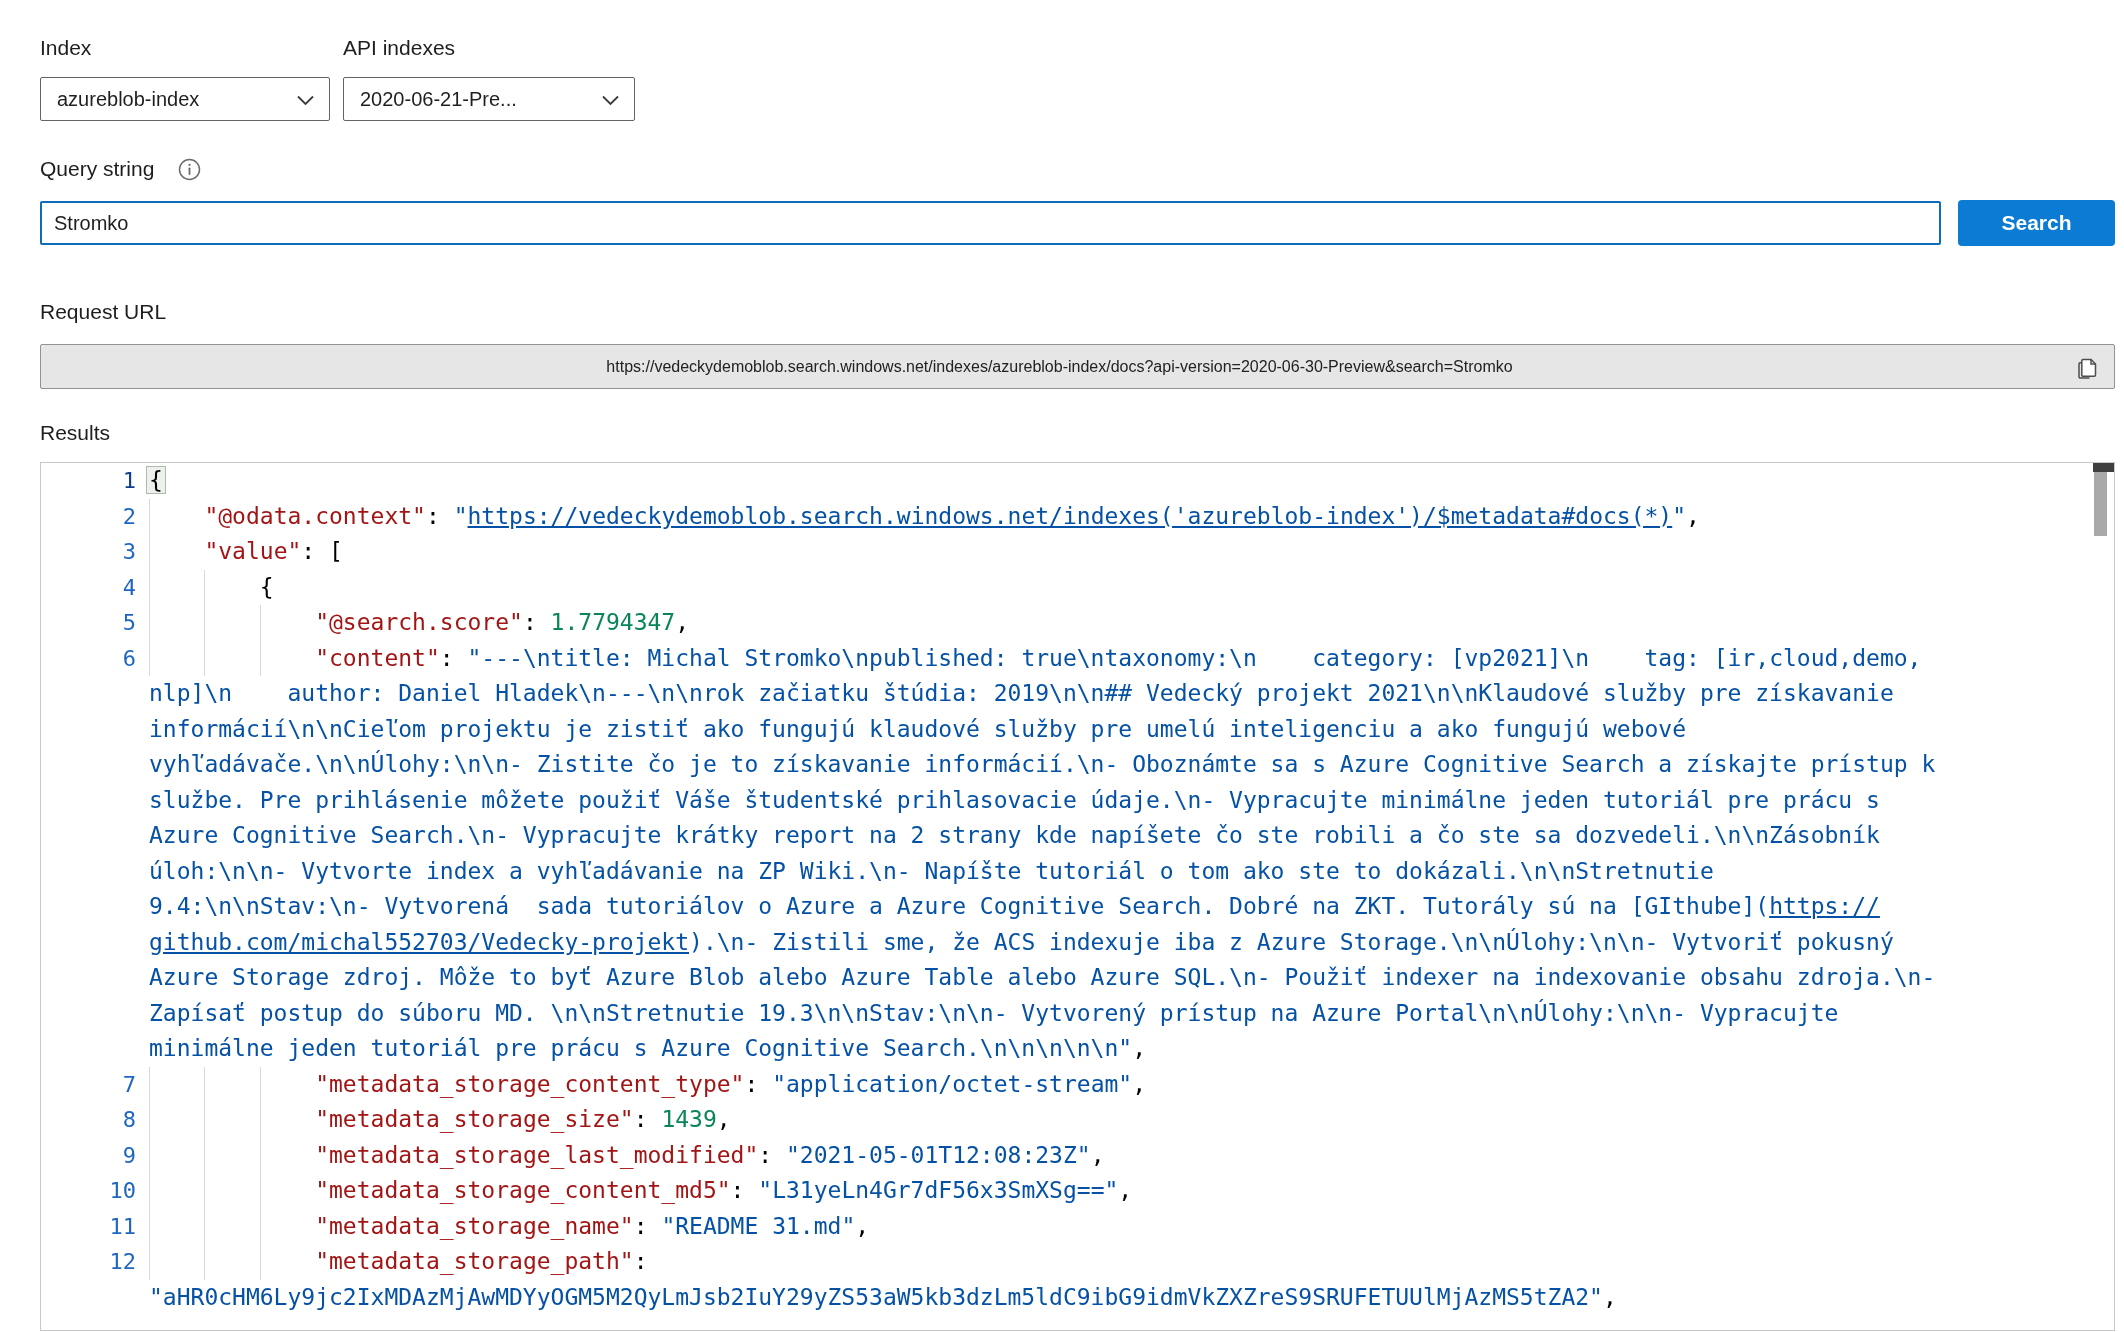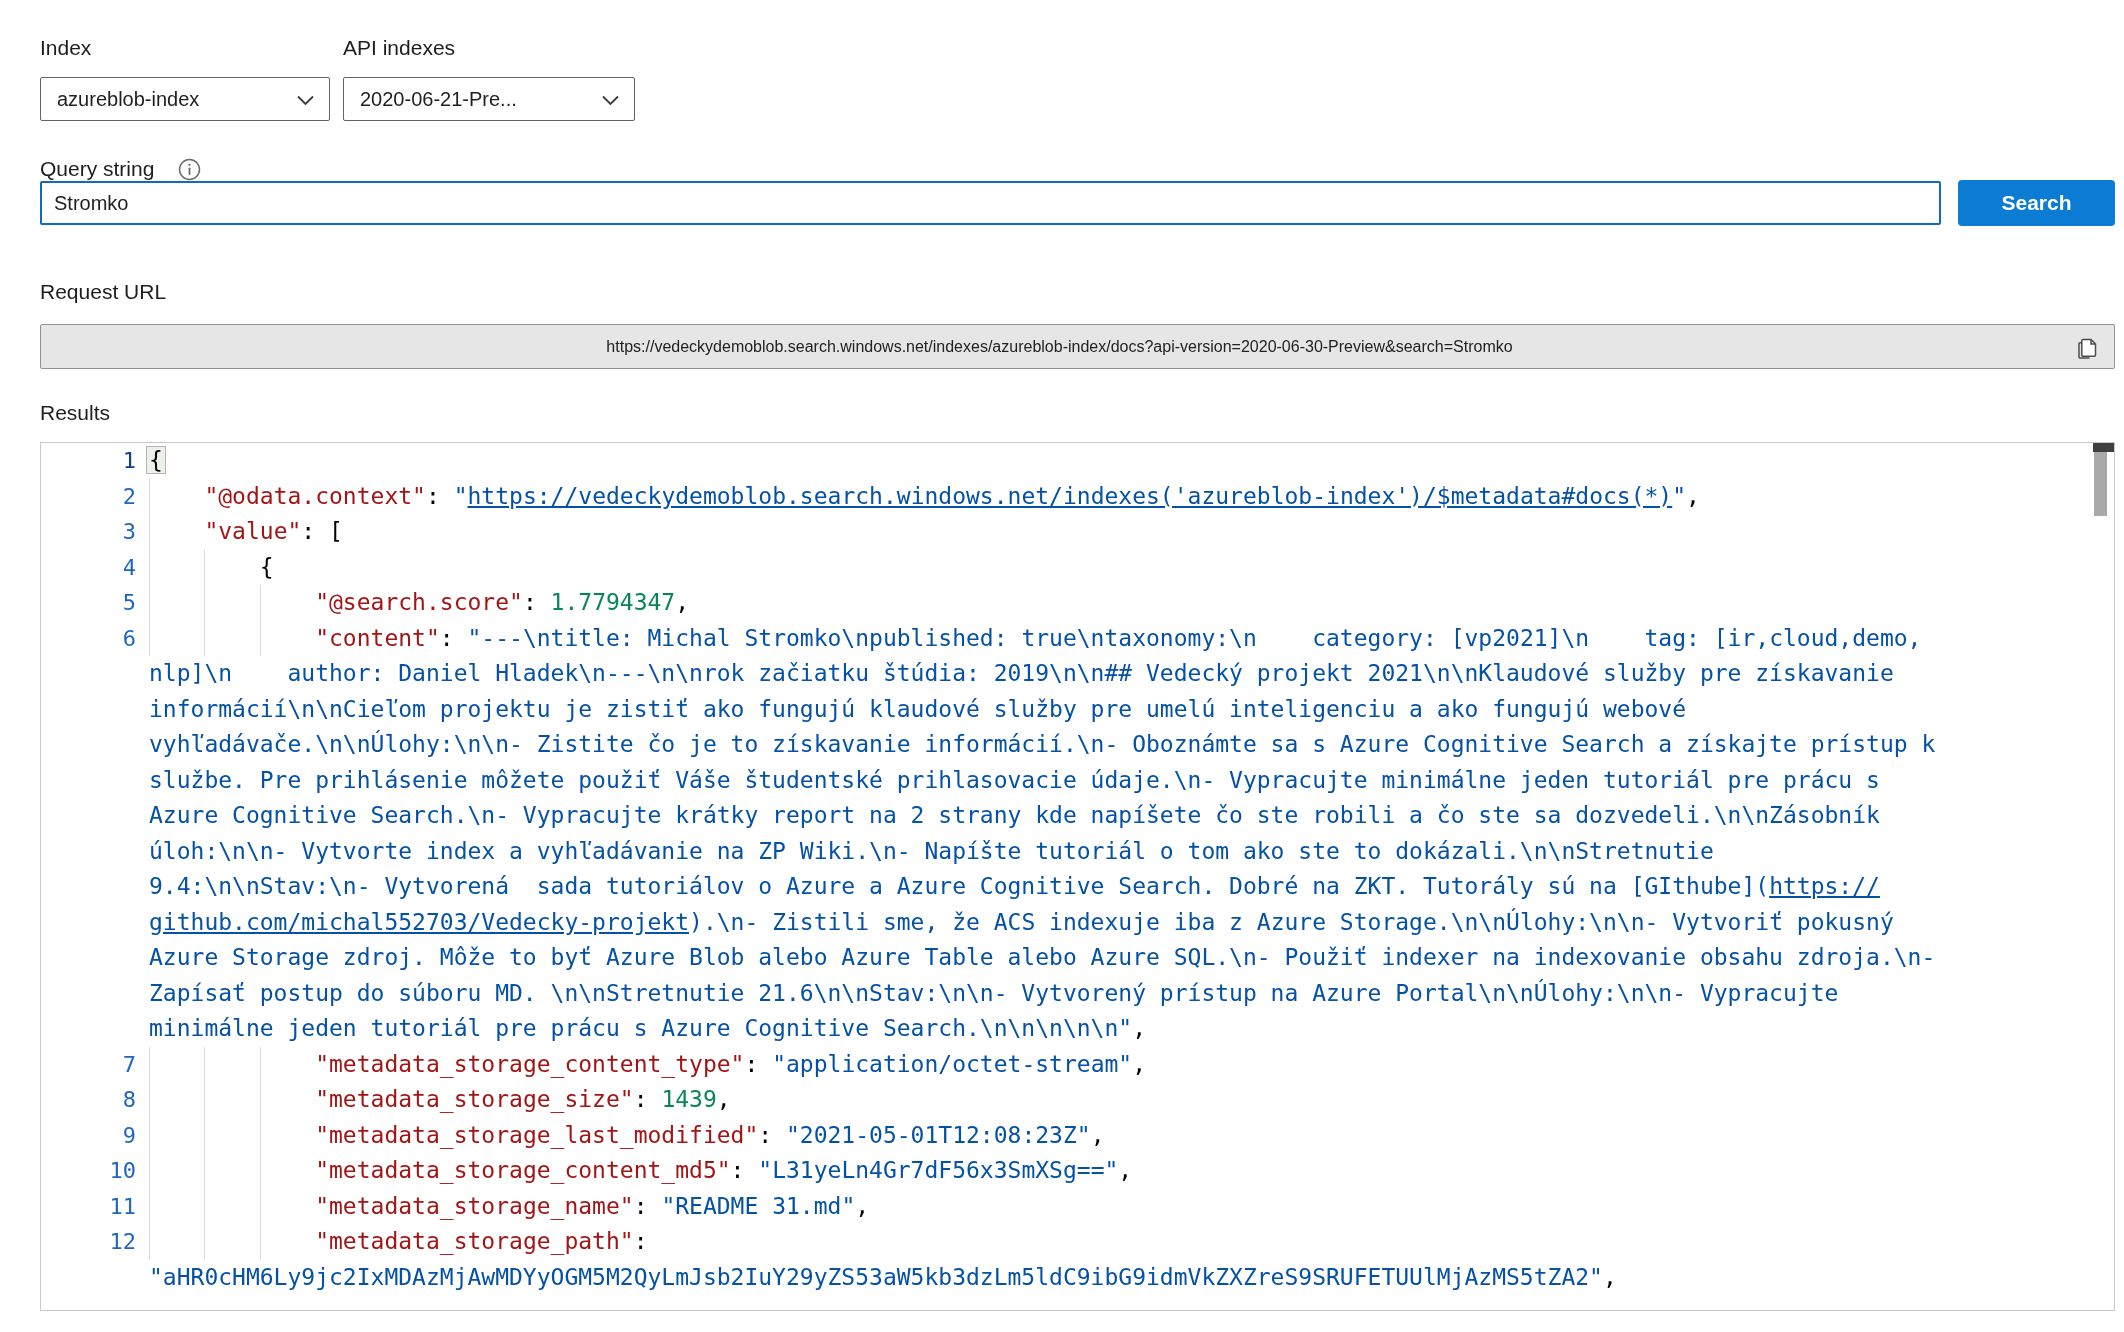--- a/index.html
+++ b/index.html
@@ -4,21 +4,21 @@
 <style>
   html,body{margin:0;padding:0;background:#ffffff;}
   body{width:2124px;height:1332px;overflow:hidden;font-family:"Liberation Sans",sans-serif;color:#1f1e1d;}
   .page{padding:36px 9px 9px 40px;}
   .toprow{display:flex;gap:13px;margin-bottom:36px;}
   .field label,.lbl{display:block;font-size:21px;color:#1f1e1d;margin-bottom:17px;}
   .dropdown{box-sizing:border-box;height:44px;border:1px solid #66625f;border-radius:2px;display:flex;align-items:center;justify-content:space-between;padding:0 15px 0 16px;font-size:20px;color:#201f1e;background:#fff;cursor:pointer;}
   .dd-index{width:290px;}
   .dd-api{width:292px;}
   .chev{flex:none;margin-left:12px;}
-  .qlabelrow{display:flex;align-items:center;gap:24px;}
+  .qlabelrow{display:flex;align-items:center;gap:24px;margin-bottom:20px;}
   .qlabelrow .lbl{margin-bottom:0;}
   .queryrow{display:flex;align-items:stretch;margin-bottom:54px;}
   .queryinput{flex:1;box-sizing:border-box;height:44px;border:2px solid #0f6cbd;border-radius:2px;font-family:"Liberation Sans",sans-serif;font-size:20px;color:#201f1e;padding:0 12px;outline:none;}
   .searchbtn{flex:none;margin-left:17px;width:157px;height:46px;margin-top:-1px;background:#0b7bd4;color:#fff;border:none;border-radius:4px;font-family:"Liberation Sans",sans-serif;font-size:21px;font-weight:700;cursor:pointer;}
   .urlbar{box-sizing:border-box;height:45px;background:#e6e6e6;border:1px solid #929292;border-radius:2px;display:flex;align-items:center;padding:0 14px;margin-bottom:32px;}
   .urltext{flex:1;font-size:16px;color:#222222;white-space:nowrap;overflow:hidden;text-align:center;}
   .copyic{flex:none;margin-left:12px;cursor:pointer;display:flex;align-items:center;}
   .editor{position:relative;box-sizing:border-box;border:1px solid #c8c8c8;height:869px;overflow:hidden;background:#fff;}
   .code{font-family:"DejaVu Sans Mono","Liberation Mono",monospace;}
   .crow{display:flex;height:35.5px;line-height:35.5px;white-space:pre;}
@@ -105,21 +105,21 @@
         <div class="crow"><div class="gut">6</div><div class="txt"><i class="guide" style="left: calc(0ch + 13px);"></i><i class="guide" style="left: calc(4ch + 13px);"></i><i class="guide" style="left: calc(8ch + 13px);"></i><span class="tk-p">            </span><span class="tk-k">"content"</span><span class="tk-p">: </span><span class="tk-s">"---\ntitle: Michal Stromko\npublished: true\ntaxonomy:\n    category: [vp2021]\n    tag: [ir,cloud,demo,</span></div></div>
         <div class="crow"><div class="gut"></div><div class="txt"><span class="tk-s">nlp]\n    author: Daniel Hladek\n---\n\nrok začiatku štúdia: 2019\n\n## Vedecký projekt 2021\n\nKlaudové služby pre získavanie</span></div></div>
         <div class="crow"><div class="gut"></div><div class="txt"><span class="tk-s">informácií\n\nCieľom projektu je zistiť ako fungujú klaudové služby pre umelú inteligenciu a ako fungujú webové</span></div></div>
         <div class="crow"><div class="gut"></div><div class="txt"><span class="tk-s">vyhľadávače.\n\nÚlohy:\n\n- Zistite čo je to získavanie informácií.\n- Oboznámte sa s Azure Cognitive Search a získajte prístup k</span></div></div>
         <div class="crow"><div class="gut"></div><div class="txt"><span class="tk-s">službe. Pre prihlásenie môžete použiť Váše študentské prihlasovacie údaje.\n- Vypracujte minimálne jeden tutoriál pre prácu s</span></div></div>
         <div class="crow"><div class="gut"></div><div class="txt"><span class="tk-s">Azure Cognitive Search.\n- Vypracujte krátky report na 2 strany kde napíšete čo ste robili a čo ste sa dozvedeli.\n\nZásobník</span></div></div>
         <div class="crow"><div class="gut"></div><div class="txt"><span class="tk-s">úloh:\n\n- Vytvorte index a vyhľadávanie na ZP Wiki.\n- Napíšte tutoriál o tom ako ste to dokázali.\n\nStretnutie</span></div></div>
         <div class="crow"><div class="gut"></div><div class="txt"><span class="tk-s">9.4:\n\nStav:\n- Vytvorená  sada tutoriálov o Azure a Azure Cognitive Search. Dobré na ZKT. Tutorály sú na [GIthube](</span><span class="tk-u">https://</span></div></div>
         <div class="crow"><div class="gut"></div><div class="txt"><span class="tk-u">github.com/michal552703/Vedecky-projekt</span><span class="tk-s">).\n- Zistili sme, že ACS indexuje iba z Azure Storage.\n\nÚlohy:\n\n- Vytvoriť pokusný</span></div></div>
         <div class="crow"><div class="gut"></div><div class="txt"><span class="tk-s">Azure Storage zdroj. Môže to byť Azure Blob alebo Azure Table alebo Azure SQL.\n- Použiť indexer na indexovanie obsahu zdroja.\n-</span></div></div>
-        <div class="crow"><div class="gut"></div><div class="txt"><span class="tk-s">Zapísať postup do súboru MD. \n\nStretnutie 21.6\n\nStav:\n\n- Vytvorený prístup na Azure Portal\n\nÚlohy:\n\n- Vypracujte</span></div></div>
+        <div class="crow"><div class="gut"></div><div class="txt"><span class="tk-s">Zapísať postup do súboru MD. \n\nStretnutie 19.3\n\nStav:\n\n- Vytvorený prístup na Azure Portal\n\nÚlohy:\n\n- Vypracujte</span></div></div>
         <div class="crow"><div class="gut"></div><div class="txt"><span class="tk-s">minimálne jeden tutoriál pre prácu s Azure Cognitive Search.\n\n\n\n\n"</span><span class="tk-p">,</span></div></div>
         <div class="crow"><div class="gut">7</div><div class="txt"><i class="guide" style="left: calc(0ch + 13px);"></i><i class="guide" style="left: calc(4ch + 13px);"></i><i class="guide" style="left: calc(8ch + 13px);"></i><span class="tk-p">            </span><span class="tk-k">"metadata_storage_content_type"</span><span class="tk-p">: </span><span class="tk-s">"application/octet-stream"</span><span class="tk-p">,</span></div></div>
         <div class="crow"><div class="gut">8</div><div class="txt"><i class="guide" style="left: calc(0ch + 13px);"></i><i class="guide" style="left: calc(4ch + 13px);"></i><i class="guide" style="left: calc(8ch + 13px);"></i><span class="tk-p">            </span><span class="tk-k">"metadata_storage_size"</span><span class="tk-p">: </span><span class="tk-n">1439</span><span class="tk-p">,</span></div></div>
         <div class="crow"><div class="gut">9</div><div class="txt"><i class="guide" style="left: calc(0ch + 13px);"></i><i class="guide" style="left: calc(4ch + 13px);"></i><i class="guide" style="left: calc(8ch + 13px);"></i><span class="tk-p">            </span><span class="tk-k">"metadata_storage_last_modified"</span><span class="tk-p">: </span><span class="tk-s">"2021-05-01T12:08:23Z"</span><span class="tk-p">,</span></div></div>
         <div class="crow"><div class="gut">10</div><div class="txt"><i class="guide" style="left: calc(0ch + 13px);"></i><i class="guide" style="left: calc(4ch + 13px);"></i><i class="guide" style="left: calc(8ch + 13px);"></i><span class="tk-p">            </span><span class="tk-k">"metadata_storage_content_md5"</span><span class="tk-p">: </span><span class="tk-s">"L31yeLn4Gr7dF56x3SmXSg=="</span><span class="tk-p">,</span></div></div>
         <div class="crow"><div class="gut">11</div><div class="txt"><i class="guide" style="left: calc(0ch + 13px);"></i><i class="guide" style="left: calc(4ch + 13px);"></i><i class="guide" style="left: calc(8ch + 13px);"></i><span class="tk-p">            </span><span class="tk-k">"metadata_storage_name"</span><span class="tk-p">: </span><span class="tk-s">"README 31.md"</span><span class="tk-p">,</span></div></div>
         <div class="crow"><div class="gut">12</div><div class="txt"><i class="guide" style="left: calc(0ch + 13px);"></i><i class="guide" style="left: calc(4ch + 13px);"></i><i class="guide" style="left: calc(8ch + 13px);"></i><span class="tk-p">            </span><span class="tk-k">"metadata_storage_path"</span><span class="tk-p">:</span></div></div>
         <div class="crow"><div class="gut"></div><div class="txt"><span class="tk-s">"aHR0cHM6Ly9jc2IxMDAzMjAwMDYyOGM5M2QyLmJsb2IuY29yZS53aW5kb3dzLm5ldC9ibG9idmVkZXZreS9SRUFETUUlMjAzMS5tZA2"</span><span class="tk-p">,</span></div></div>
       </div>
     <div class="sb">

